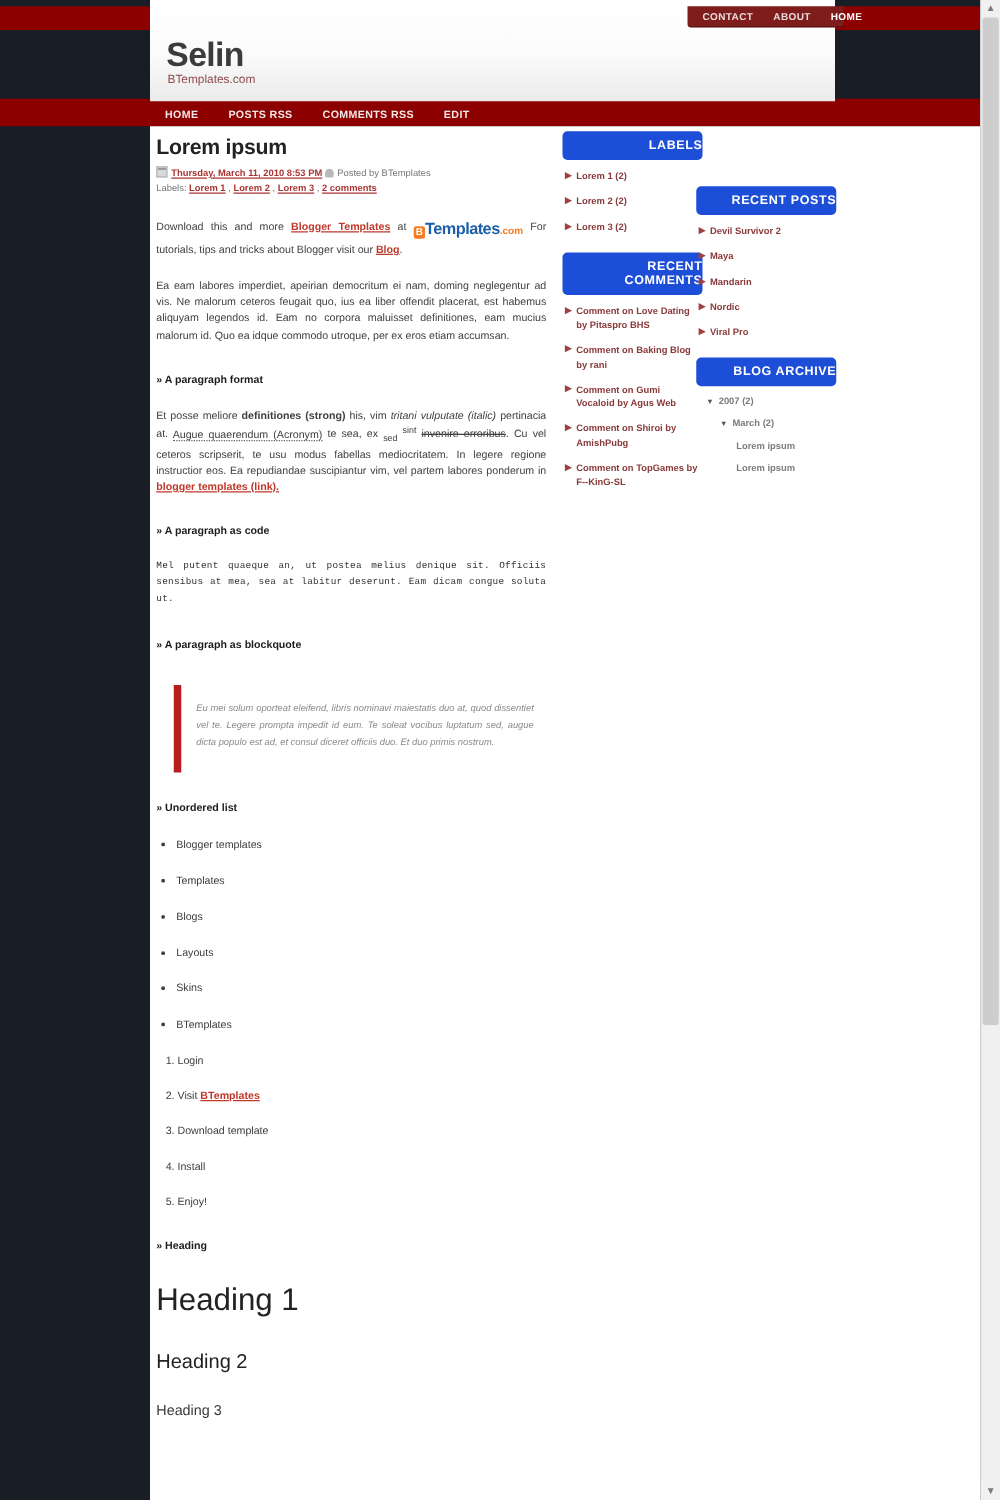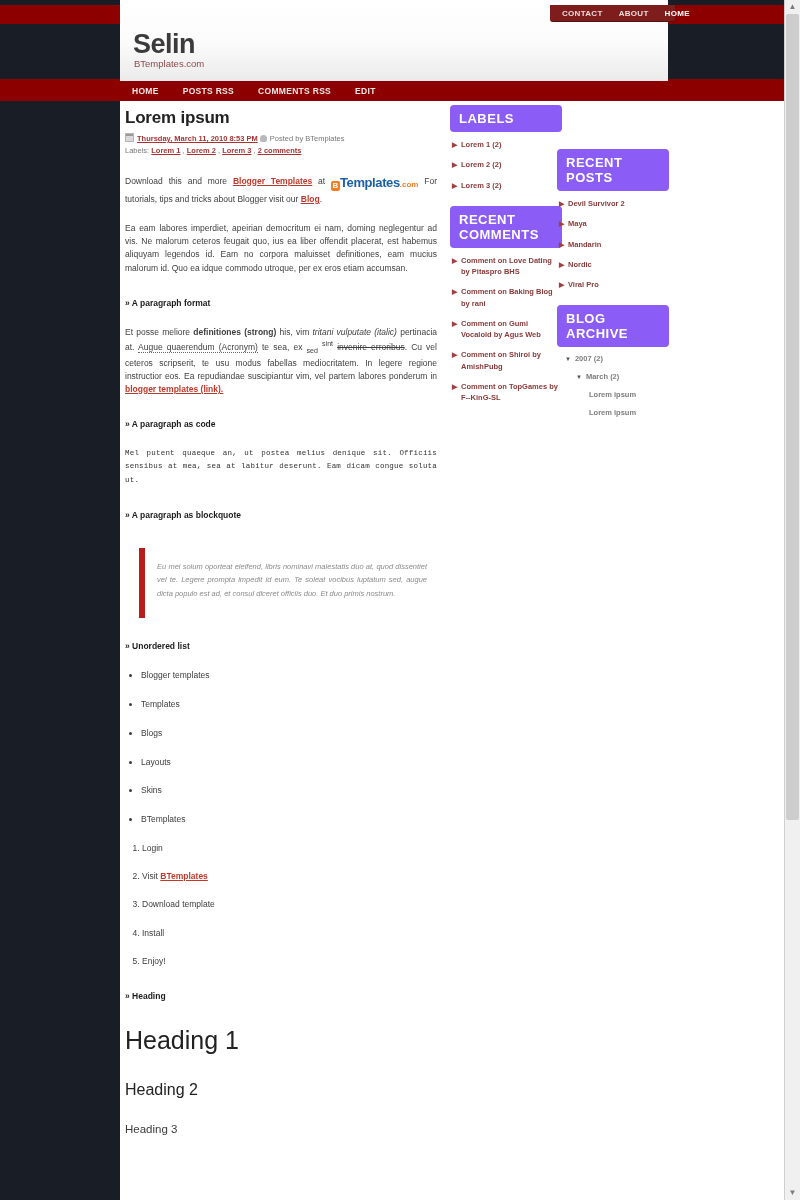--- a/index.html
+++ b/index.html
@@ -178,24 +178,25 @@
   ol.olist li { margin: 0 0 15px 0; color: #3c3c3c; font-size: 8.5px; }
   ol.olist li a { color: #c0392b; font-weight: bold; text-decoration: underline; }
 
   .h1x { margin: 18px 0 0 0; font-size: 25px; font-weight: normal; color: #222; }
   .h2x { margin: 18px 0 0 0; font-size: 16px; font-weight: normal; color: #222; }
   .h3x { margin: 18px 0 0 0; font-size: 11.5px; font-weight: normal; color: #3a3a3a; }
 
   
   .widget { margin-bottom: 15px; }
   .widget-head {
-    background: #8b5cf6; color: #ffffff;
-    font-size: 13px; font-weight: bold; letter-spacing: 0.5px;
+    background: #1d4ed8; color: #ffffff;
+    font-size: 10px; font-weight: bold; letter-spacing: 0.5px;
     padding: 6px 0 6px 9px; border-radius: 4px;
     text-transform: uppercase;
+    text-align: right;
   }
   .widget-body { padding: 7px 2px 0 2px; }
   .wlink {
     display: block; color: #8a3a3a; font-size: 7.5px; font-weight: bold;
     text-decoration: none; line-height: 1.5;
     margin-bottom: 9px; padding-left: 9px; position: relative;
   }
   .wlink .arrow {
     position: absolute; left: 0; top: 1px;
     color: #a04040; font-size: 7px;

